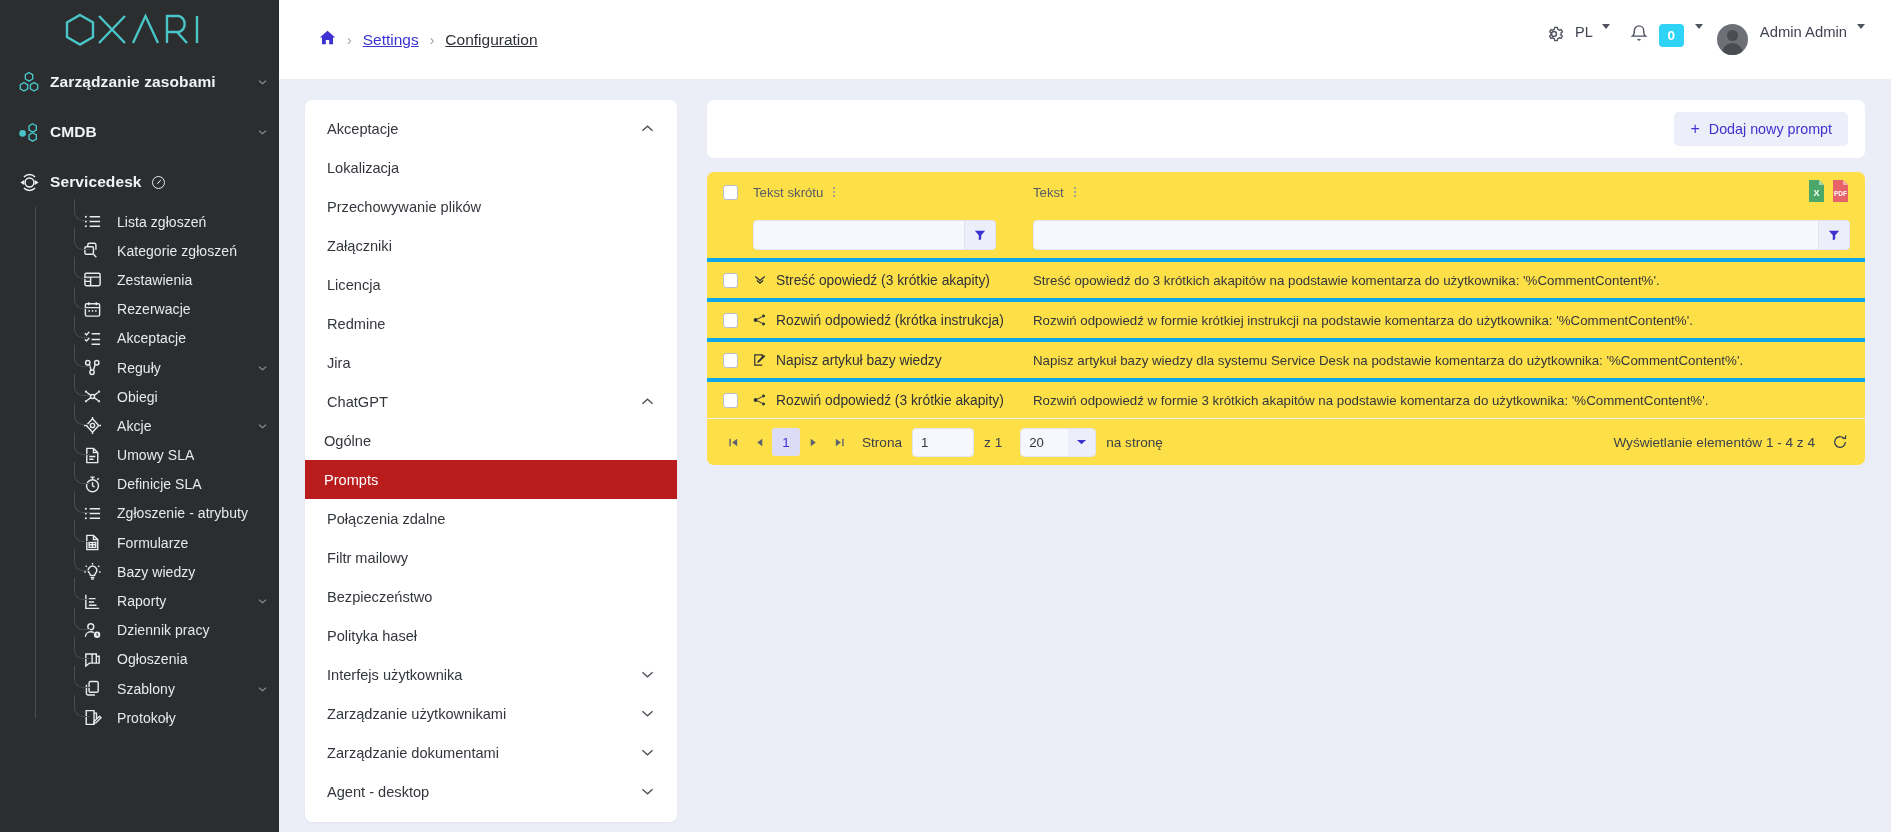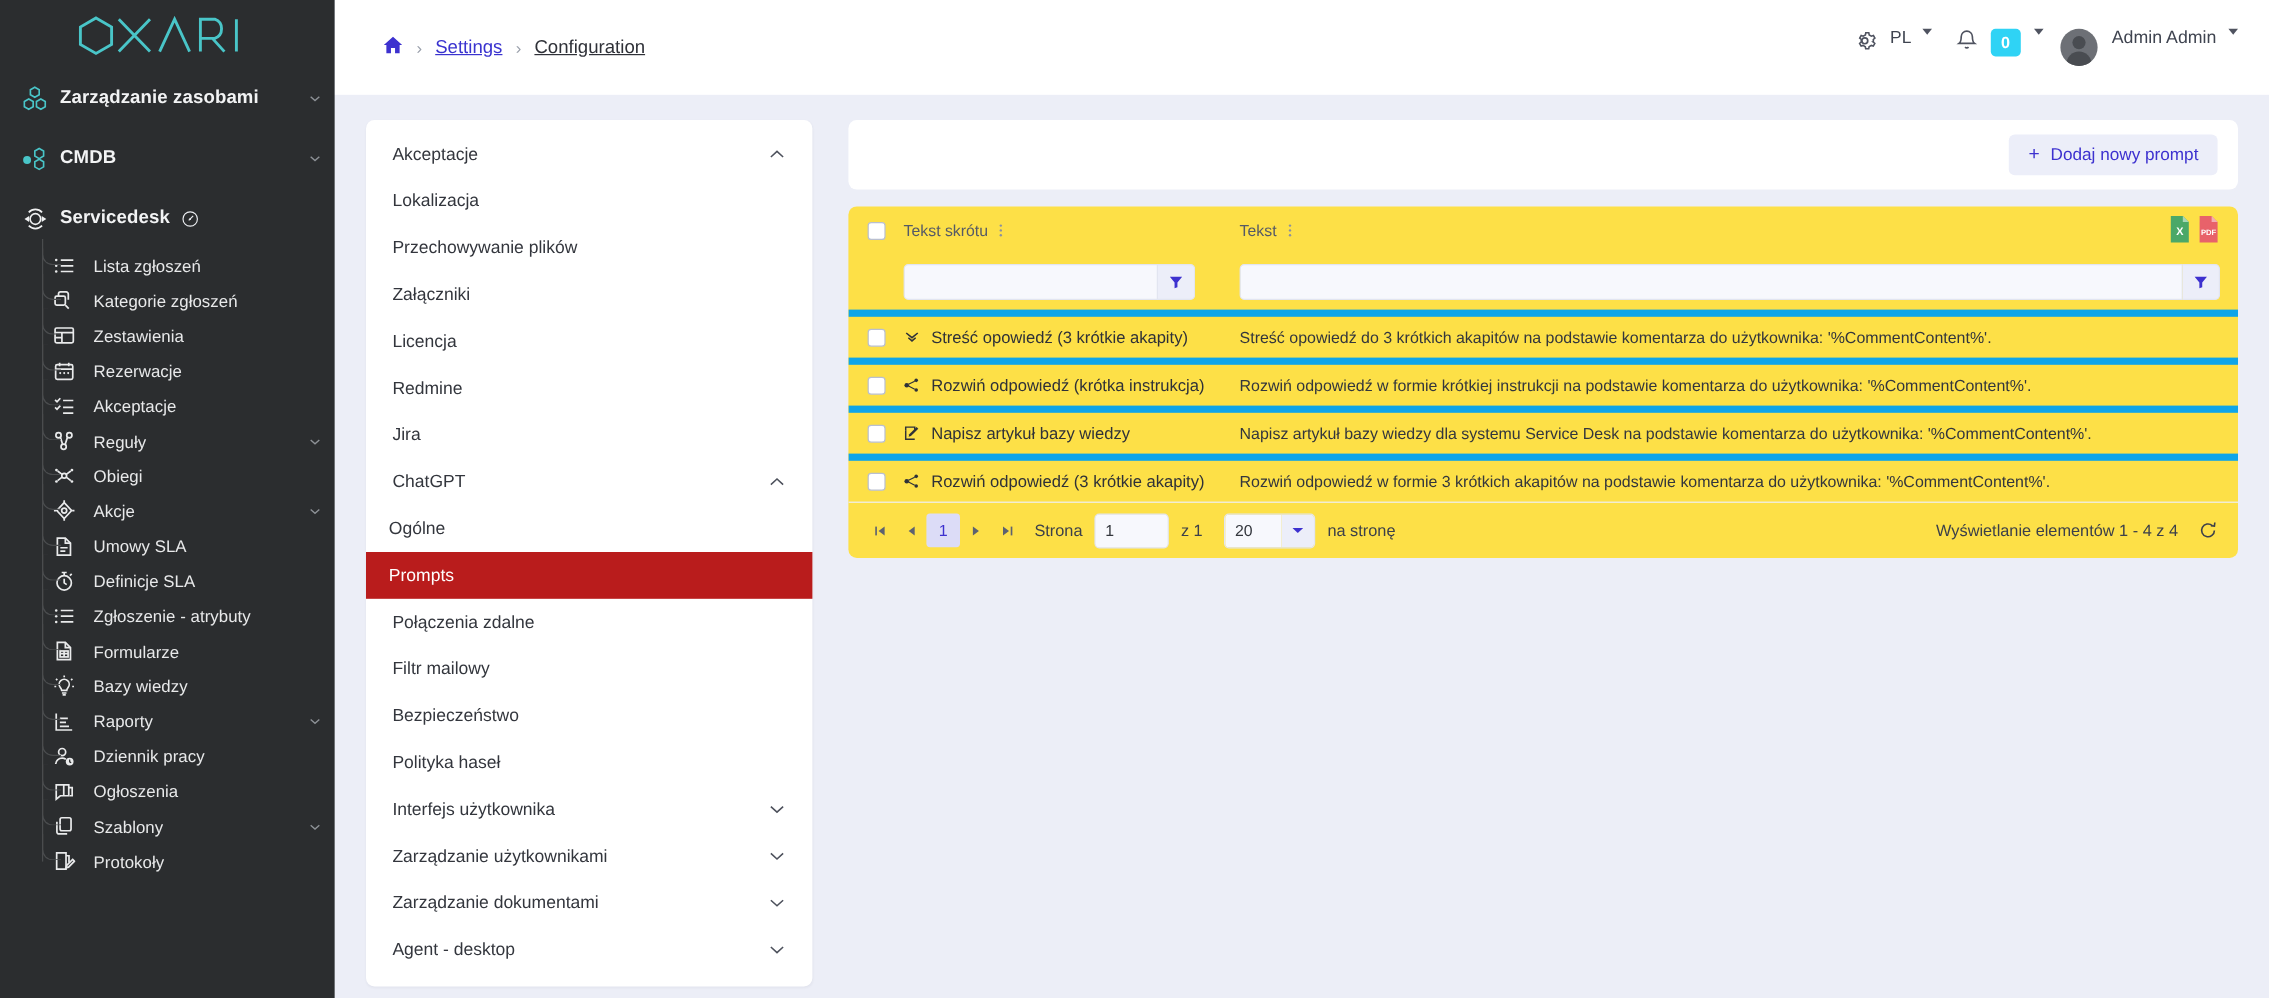--- a/index.html
+++ b/index.html
@@ -30,21 +30,21 @@
   .nav-top .caretmini { position: absolute; right: 12px; top: 50%; width: 9px; height: 6px; transform: translateY(-50%); }
   .nav-top .badge-ic { margin-left: 9px; display:inline-flex; vertical-align: middle;}
 
   .nav-sub-wrap { position: relative; }
   .nav-sub-wrap:before {
     content: ""; position: absolute; left: 35px; top: 0; bottom: 14px;
     width: 1px; background: #4a4c4e;
   }
   .nav-sub {
     display: flex; align-items: center; height: 29.2px;
-    padding-left: 0; position: relative; cursor: pointer;
+    padding-left: 0; position: relative; cursor: pointer; margin-left: 39px;
   }
   .nav-sub .hook {
     position: absolute; left: 35px; top: -8px; width: 16px; height: 22px;
     border-left: 1px solid #4a4c4e; border-bottom: 1px solid #4a4c4e;
     border-bottom-left-radius: 9px;
   }
   .nav-sub .ic2 { width: 34px; flex: 0 0 34px; margin-left: 44px; display: flex; align-items: center; justify-content: flex-start; }
   .nav-sub .lbl2 { font-size: 14px; color: #e8e9ea; white-space: nowrap; letter-spacing: .05px;}
   .nav-sub .caretmini { position: absolute; right: 12px; top: 50%; width: 9px; height: 6px; transform: translateY(-50%); }
 
@@ -125,21 +125,21 @@
     font-family: "Liberation Sans", sans-serif; color: #33363d;
   }
   .fbtn {
     width: 31px; flex: 0 0 31px; background: #eceef9; border-radius: 0 4px 4px 0;
     display: flex; align-items: center; justify-content: center; cursor: pointer;
     border: 1px solid #e2e5f1; border-left: none;
   }
   .f1 { width: 243px; flex: 0 0 243px; }
   .f2 { flex: 1 1 auto; min-width: 0; margin-right: 15px;}
 
-  .t-row { display: flex; align-items: center; height: 40px; border-top: 6px solid #0ea5e9; }
+  .t-row { display: flex; align-items: center; height: 40px; border-top: 4px solid #0ea5e9; }
   .r-name { display: flex; align-items: center; gap: 9px; font-size: 13.8px; color: #2f3138; white-space: nowrap;}
   .r-text { font-size: 13.3px; color: #33363d; white-space: nowrap; overflow: hidden; text-overflow: ellipsis;}
 
   .t-foot { display: flex; align-items: center; height: 47px; border-top: 1px solid #eef0f6; padding: 0 17px 0 13px;}
   .pgbtn { width: 26px; height: 26px; display: flex; align-items: center; justify-content: center; cursor: pointer;}
   .pgnum {
     width: 28px; height: 28px; background: #dcdcf7; color: #3d31cf; font-size: 13.4px;
     display: flex; align-items: center; justify-content: center; border-radius: 3px; cursor: pointer;
   }
   .foot-lbl { font-size: 13.6px; color: #3c404a; margin: 0 10px; white-space: nowrap;}

